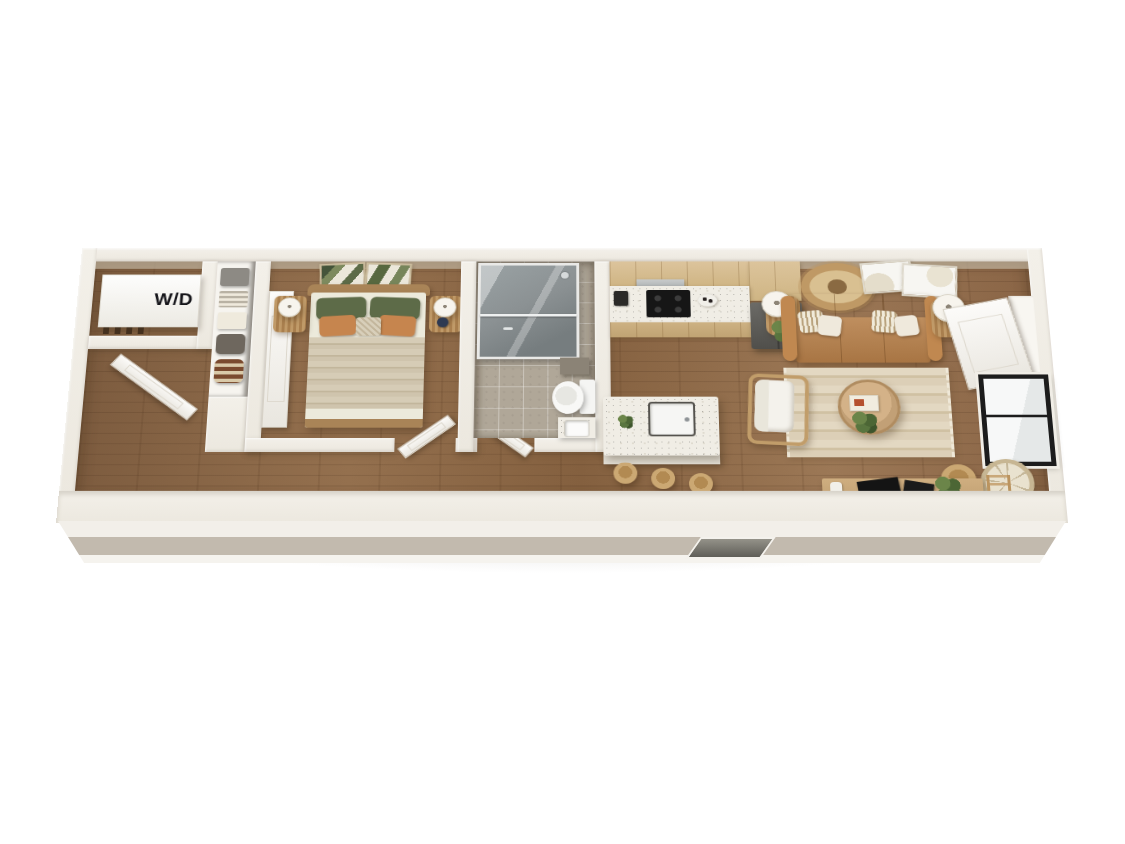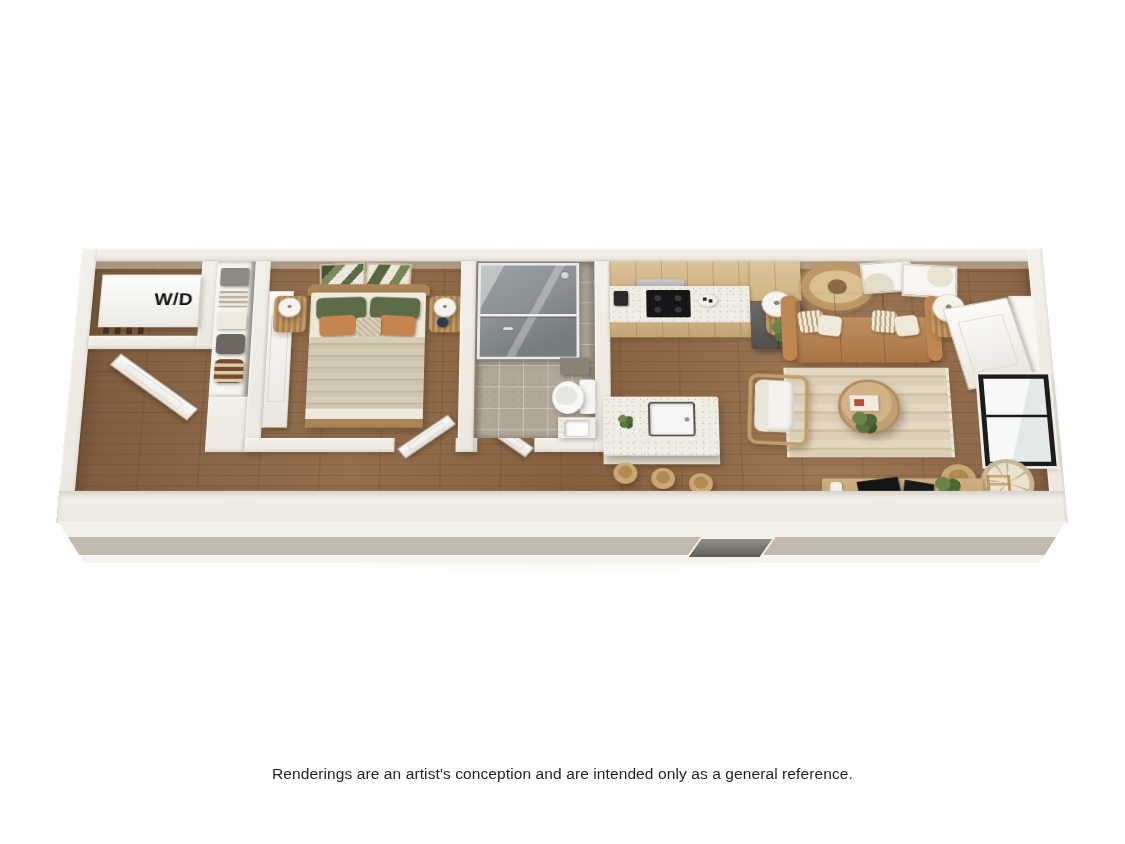--- a/index.html
+++ b/index.html
@@ -200,15 +200,14 @@
 
     <div class="abs wall" style="left:0;top:286px;width:1012px;height:36px;box-shadow:inset 0 4px 5px rgba(90,75,55,.18);"></div>
   </div>
 
   <div class="ground-shadow"></div>
   <div class="front-face">
     <div class="notch"></div>
   </div>
 
   <div class="disclaimer">
-    <div>Renderings are an artist's conception and are intended only as a general reference.</div>
   </div>
 </div>
 
 </body></html>

